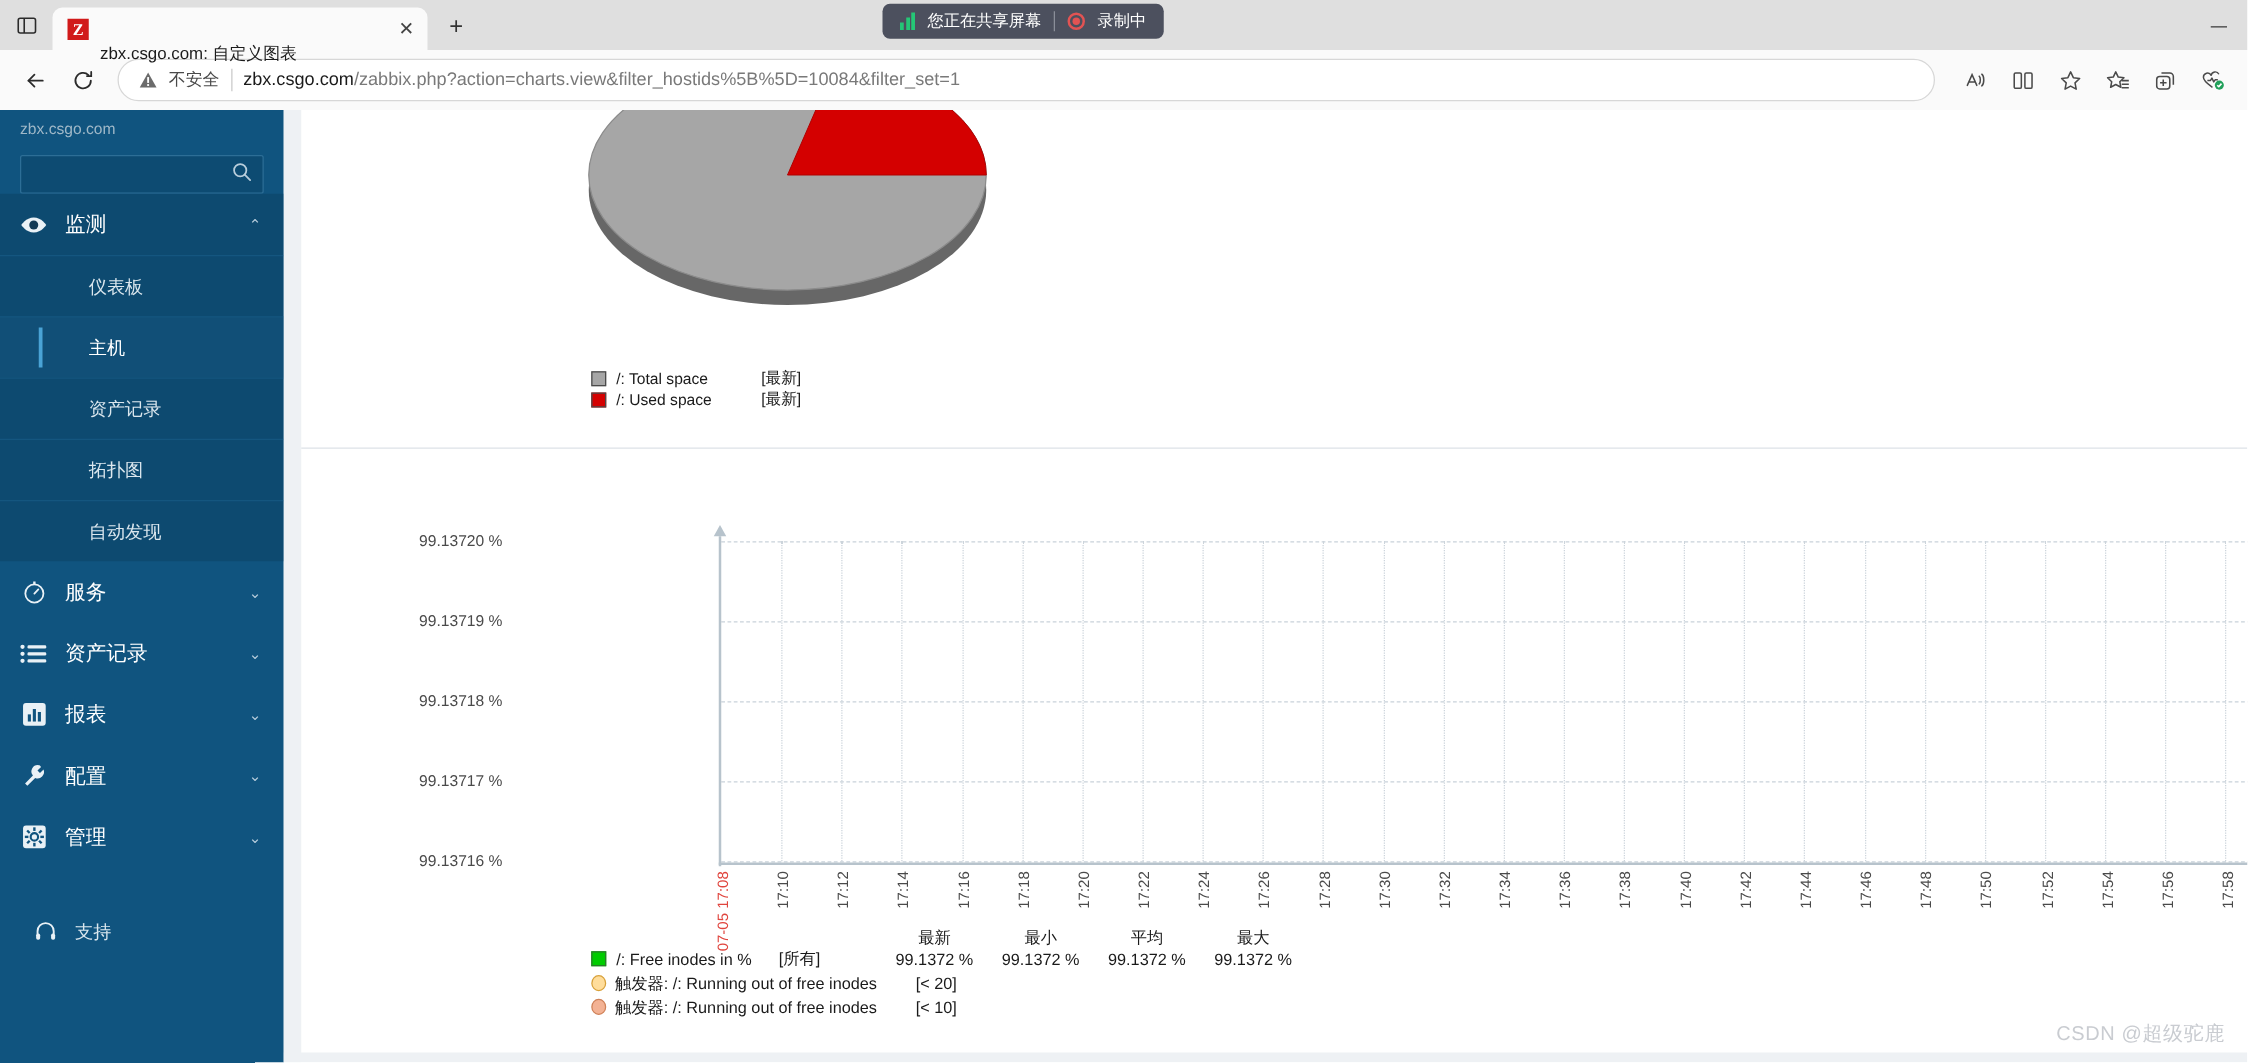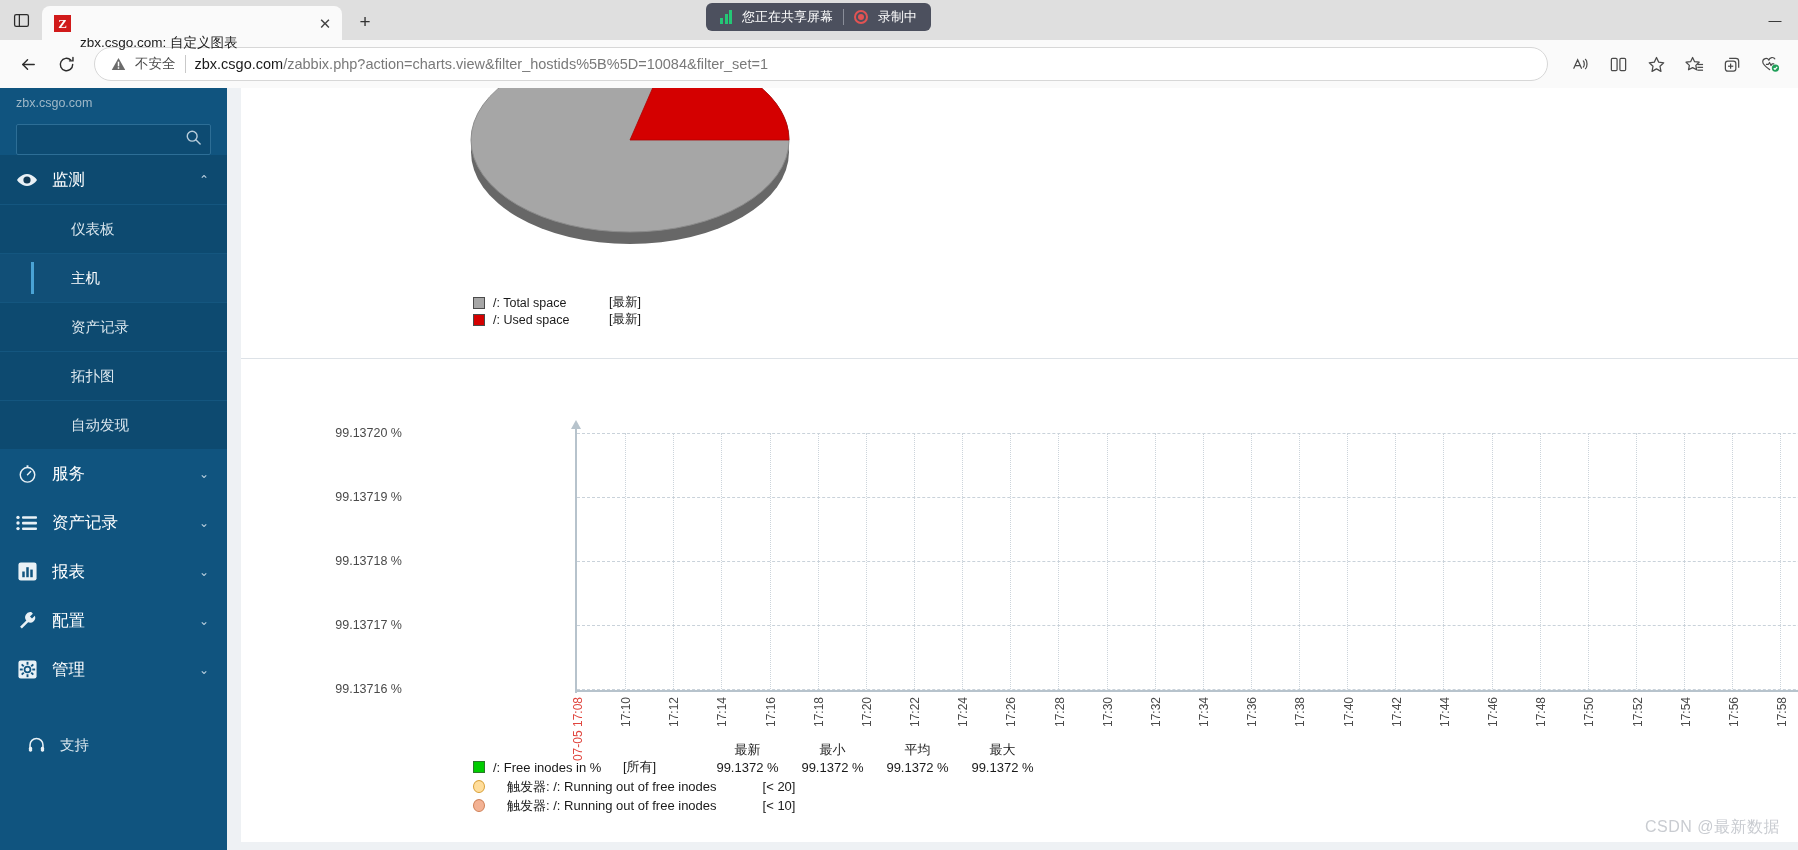--- a/index.html
+++ b/index.html
@@ -192,21 +192,21 @@
 
   
   .chart-legend { position: absolute; left: 232px; top: 382px; font-size: 13px; color:#1a1a1a; }
   .cl-head { display:flex; height: 17px; }
   .cl-row { display:flex; align-items:center; height: 18px; }
   .cl-c-sw { width: 20px; flex:0 0 auto; }
   .cl-c-name { width: 130px; flex:0 0 auto;}
   .cl-c-scope { width: 82px; flex:0 0 auto;}
   .cl-c-val { width: 85px; flex:0 0 auto; text-align: center; }
   .sw-green { width: 12px; height: 12px; background: #00cc00; border: 1px solid #2a7a2a; display:block;}
-  .trig-row { display:flex; align-items:center; height: 17px; gap: 22px; margin-top: 2px; text-align: right;}
+  .trig-row { display:flex; align-items:center; height: 17px; gap: 7px; margin-top: 2px; text-align: right;}
   .trig-dot { width: 12px; height: 13px; border-radius: 50%; display:block; flex:0 0 auto; }
   .trig-row .tlabel { font-size: 13px; }
   .trig-row .tval { margin-left: 24px; }
 
   .watermark {
     position: absolute; right: 18px; bottom: 12px; color: #c9ccd1;
     font-size: 16px; letter-spacing: 0.5px;
   }
   .bottom-strip { position:absolute; left:0; right:0; bottom:0; height: 8px; background:#eef1f4;}
 </style>
@@ -572,17 +572,17 @@
             <span class="tval">[&lt; 20]</span>
           </div>
           <div class="trig-row">
             <span class="trig-dot" style="background:#f3b294;border:1px solid #cf8158"></span>
             <span class="tlabel">触发器: /: Running out of free inodes</span>
             <span class="tval">[&lt; 10]</span>
           </div>
         </div>
       </div>
 
-      <div class="watermark">CSDN @最新数据</div>
+      <div class="watermark">CSDN @超级驼鹿</div>
       <div class="bottom-strip"></div>
     </div>
   </div>
 </div>
 
 </body></html>

